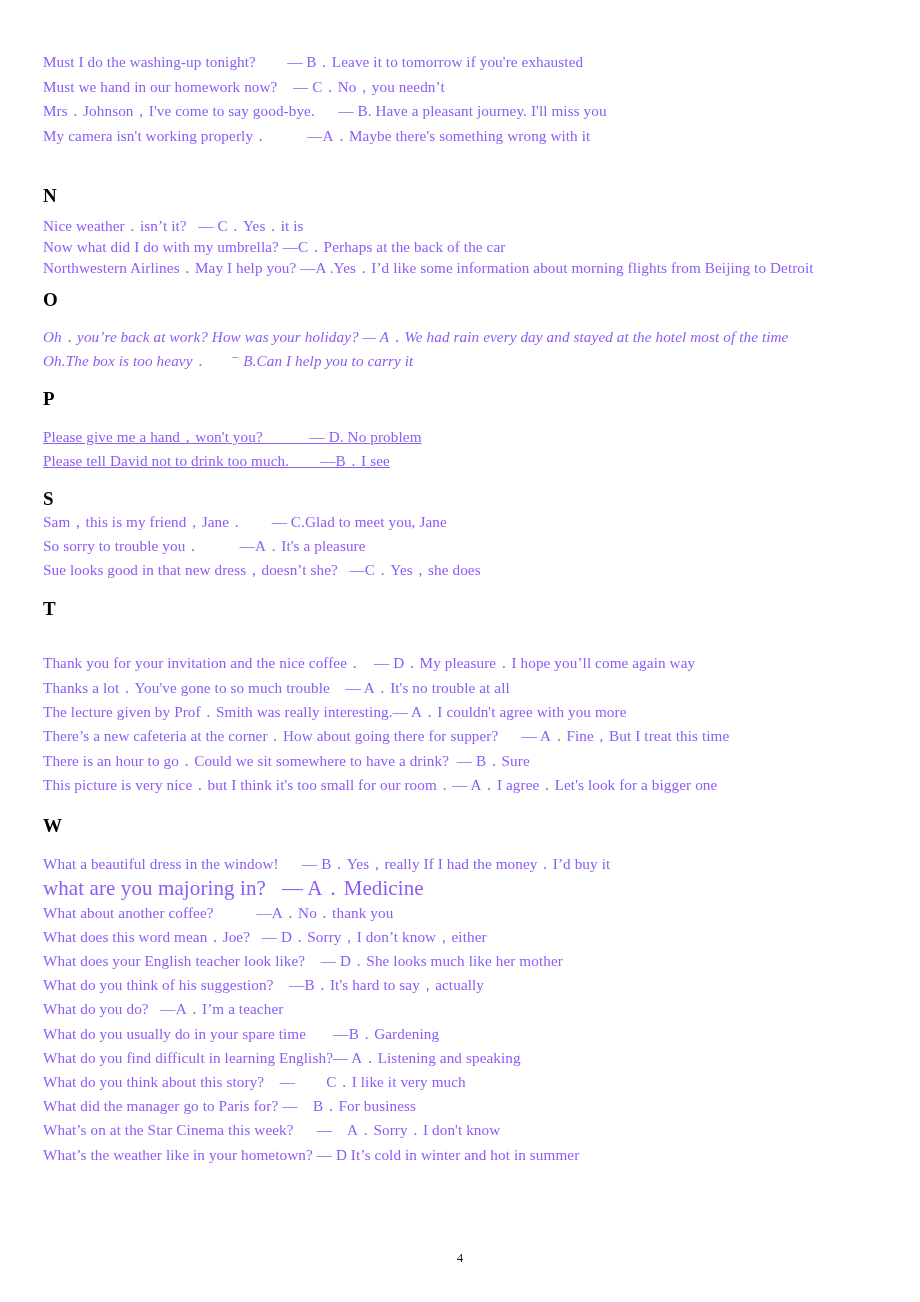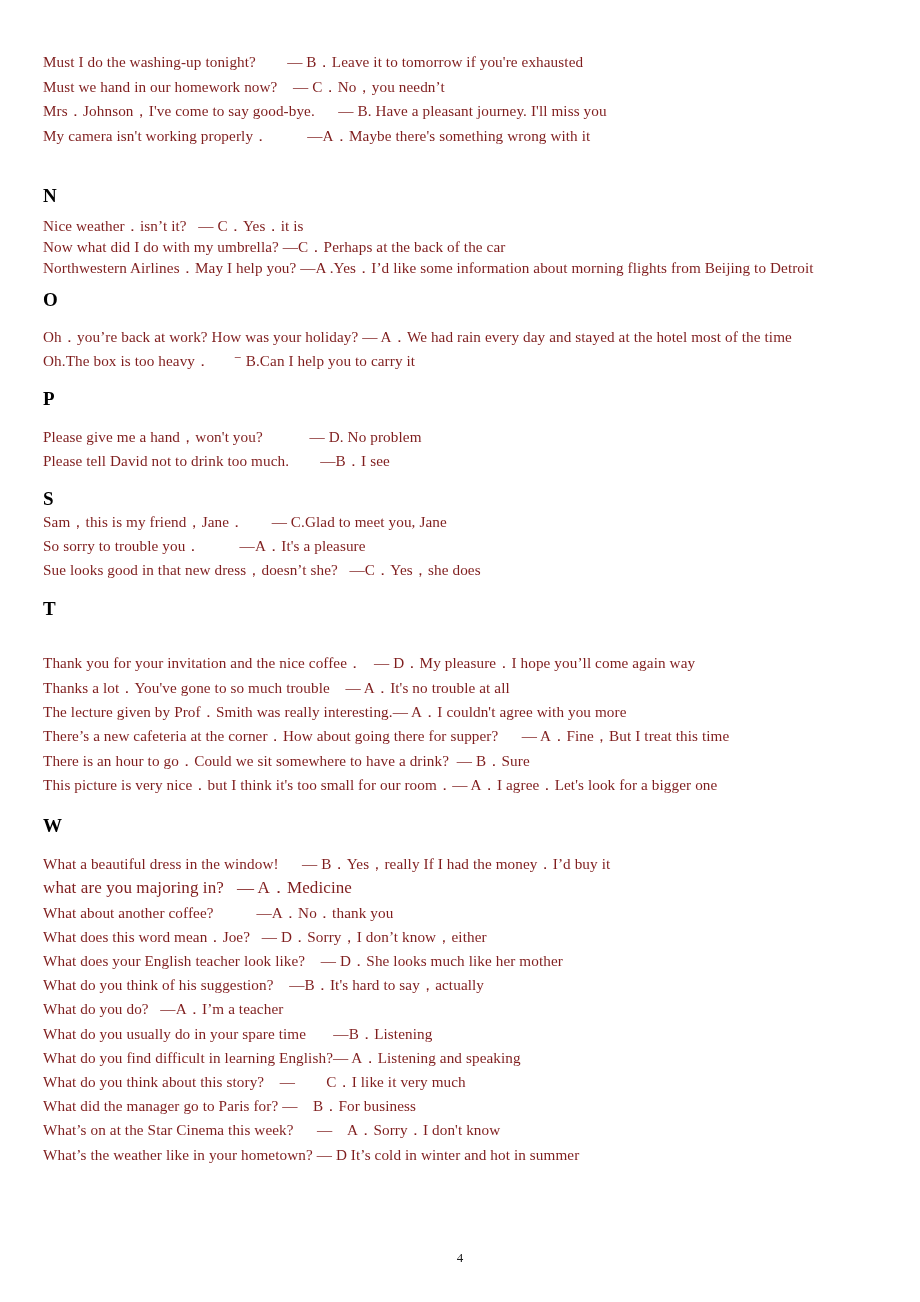--- a/index.html
+++ b/index.html
@@ -28,21 +28,21 @@
     top: 50px;
     width: 840px;
   }
 
   
   .line {
     font-size: 15.2px;
     line-height: 24.5px;
     white-space: pre;
     letter-spacing: 0.1px;
-    color: #7f1d1d;
+    color: #8b5cf6;
   }
 
   
   .sec-letter {
     font-family: "Liberation Serif", "DejaVu Serif", serif;
     font-weight: bold;
     font-size: 19px;
     line-height: 22px;
     color: #000000;
   }
@@ -52,42 +52,42 @@
 
   
   #block-m .line { line-height: 24.6px; }
 
   
   #head-n { margin-top: 37px; }
   #block-n { margin-top: 8px; }
   #block-n .line { line-height: 21px; }
 
   #head-o { margin-top: 11px; }
-  #block-o { margin-top: 14px; }
+  #block-o { margin-top: 14px; font-style: italic; }
   #block-o .line { line-height: 23.5px; }
 
   #head-p { margin-top: 16px; }
   #block-p { margin-top: 15px; }
-  #block-p .line { line-height: 23.5px; }
+  #block-p .line { line-height: 23.5px; text-decoration: underline; }
 
   #head-s { margin-top: 16px; }
   #block-s { }
   #block-s .line { line-height: 24px; }
 
   #head-t { margin-top: 16px; }
   #block-t { margin-top: 31px; }
   #block-t .line { line-height: 24.3px; }
 
   #head-w { margin-top: 18px; }
   #block-w { margin-top: 15px; }
   #block-w .line { line-height: 24.2px; }
 
   
   .line.bigger {
-    font-size: 17px;
+    font-size: 21px;
   }
 
   .page-number {
     position: absolute;
     left: 0;
     top: 1250px;
     width: 920px;
     text-align: center;
     font-size: 13px;
     font-family: "Liberation Serif", "DejaVu Serif", serif;
@@ -146,21 +146,21 @@
 
     <div class="sec-letter" id="head-w">W</div>
     <div class="block" id="block-w">
       <div class="line">What a beautiful dress in the window!      — B．Yes，really If I had the money．I’d buy it</div>
       <div class="line bigger">what are you majoring in?   — A．Medicine</div>
       <div class="line">What about another coffee?           —A．No．thank you</div>
       <div class="line">What does this word mean．Joe?   — D．Sorry，I don’t know，either</div>
       <div class="line">What does your English teacher look like?    — D．She looks much like her mother</div>
       <div class="line">What do you think of his suggestion?    —B．It's hard to say，actually</div>
       <div class="line">What do you do?   —A．I’m a teacher</div>
-      <div class="line">What do you usually do in your spare time       —B．Listening</div>
+      <div class="line">What do you usually do in your spare time       —B．Gardening</div>
       <div class="line">What do you find difficult in learning English?— A．Listening and speaking</div>
       <div class="line">What do you think about this story?    —        C．I like it very much</div>
       <div class="line">What did the manager go to Paris for? —    B．For business</div>
       <div class="line">What’s on at the Star Cinema this week?      —    A．Sorry．I don't know</div>
       <div class="line">What’s the weather like in your hometown? — D It’s cold in winter and hot in summer</div>
     </div>
 
   </div>
 
   <div class="page-number">4</div>

